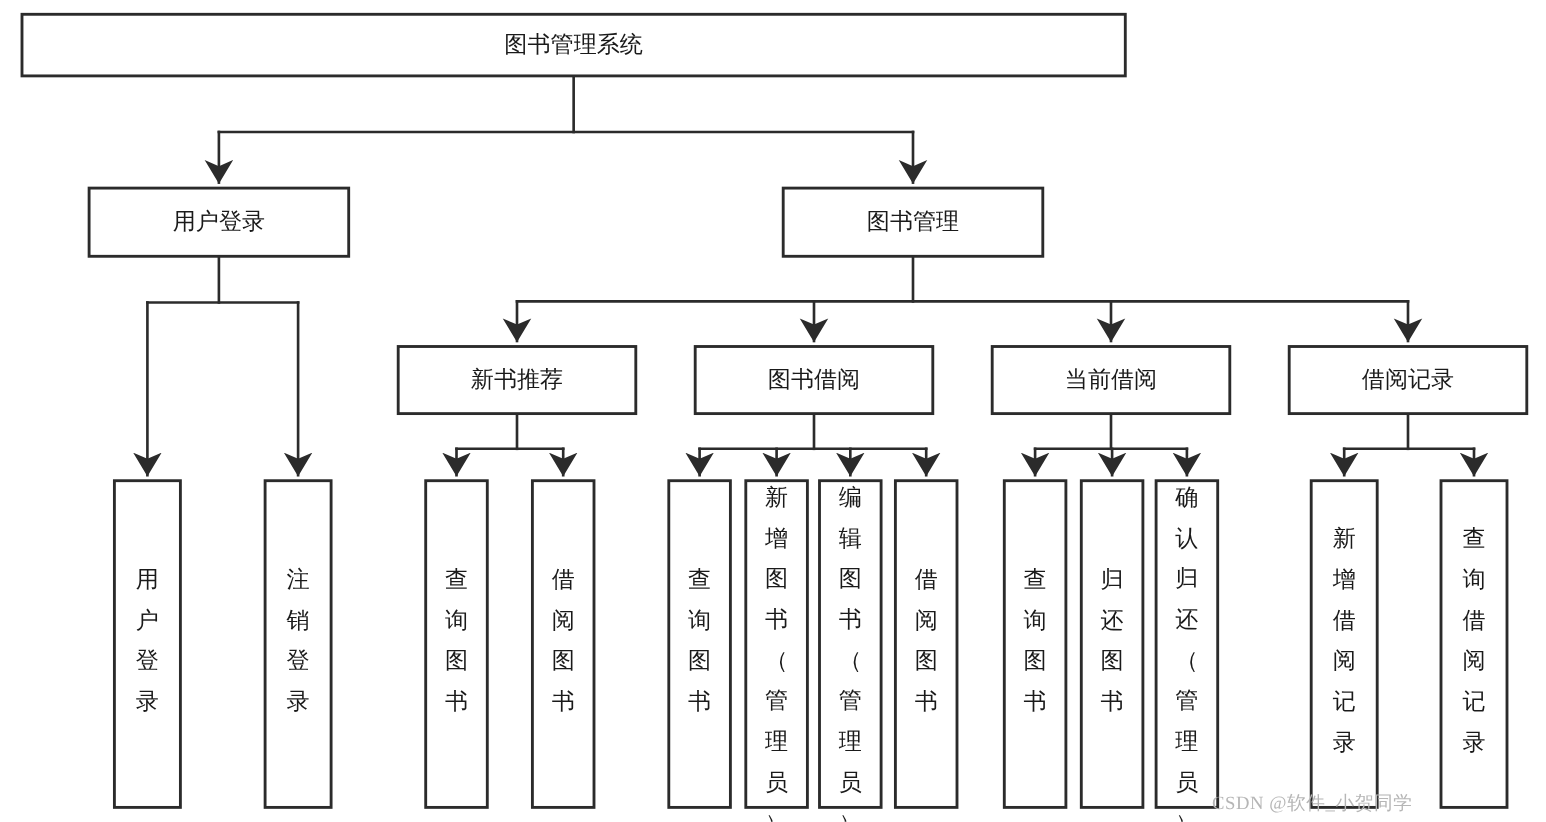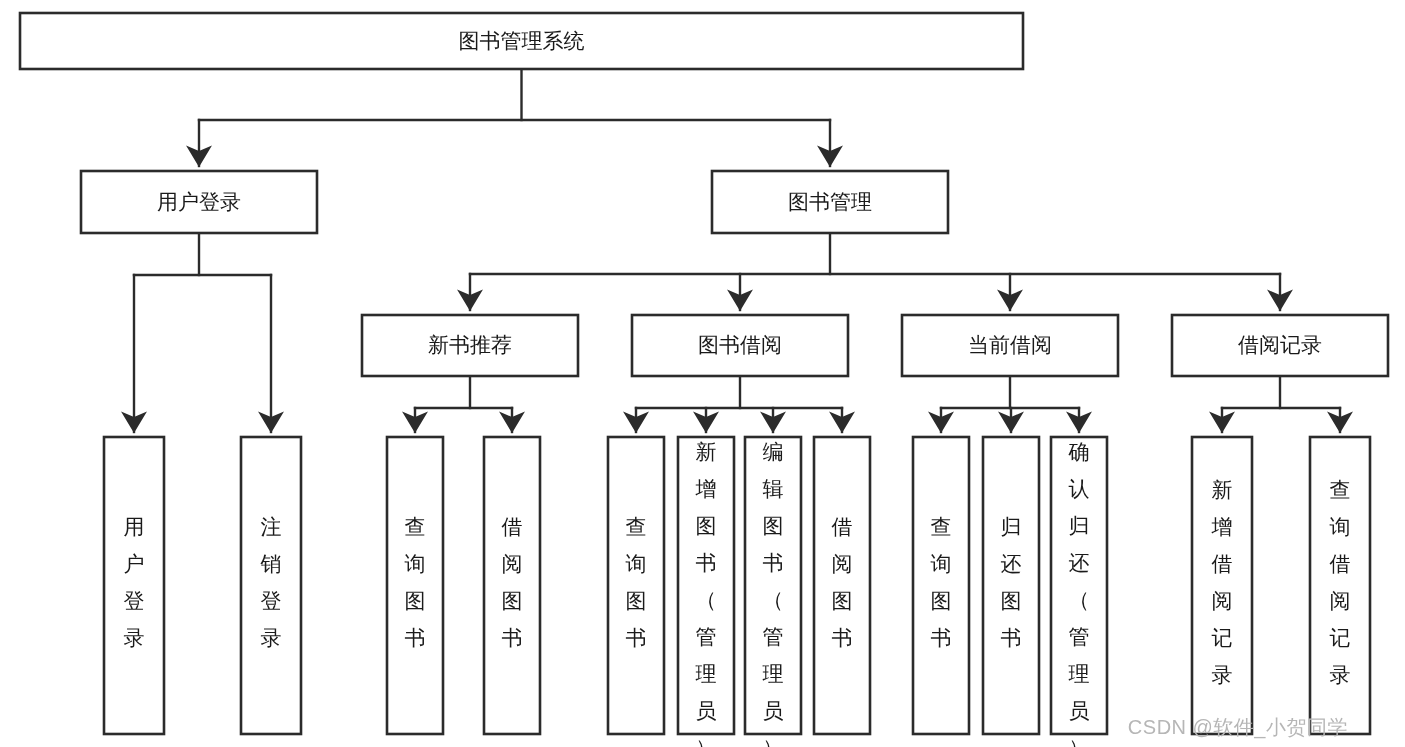--- a/index.html
+++ b/index.html
@@ -11,21 +11,20 @@
     width: 1405px;
     height: 747px;
     font-family: "Liberation Sans", "DejaVu Sans", sans-serif;
     overflow: hidden;
     position: relative;
   }
   #diagram-root {
     position: relative;
     width: 1314px;
     height: 747px;
-    padding-left: 43px;
   }
   svg.diagram {
     position: absolute;
     left: 0;
     top: 0;
     width: 1405px;
     height: 747px;
   }
   .node-box {
     fill: #ffffff;
@@ -50,24 +49,24 @@
     dominant-baseline: middle;
   }
   .node-label-vertical {
     fill: #1a1a1a;
     font-family: "Liberation Sans", "DejaVu Sans", sans-serif;
     font-size: 21px;
     text-anchor: middle;
   }
   .watermark {
     position: absolute;
-    right: 9px;
+    right: 30px;
     bottom: 6px;
-    font-family: Liberation Sans, sans-serif;
-    font-size: 20px;
+    font-family: Liberation Serif, serif;
+    font-size: 17px;
     color: #b6b6b6;
     letter-spacing: 0.5px;
     white-space: nowrap;
     pointer-events: none;
   }
 </style>
 </head>
 <body>
 
 <div id="diagram-root">

